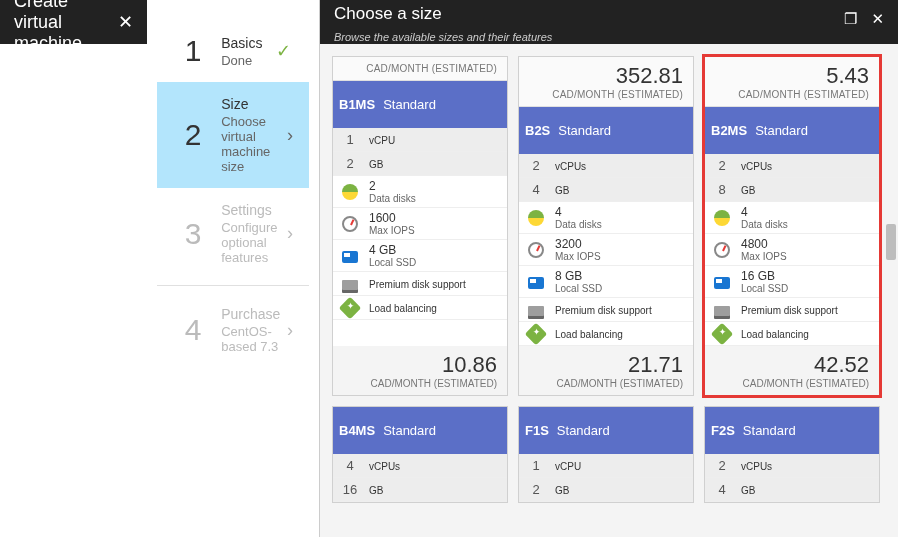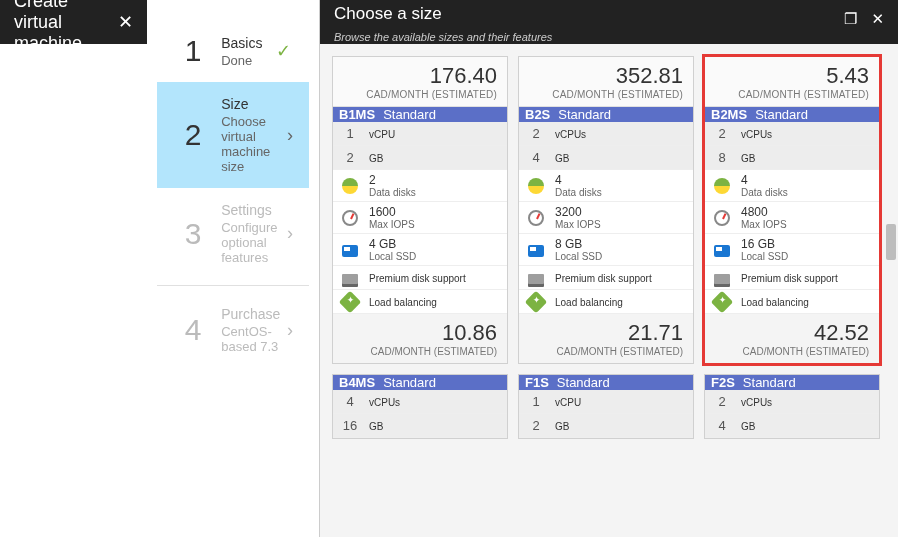--- a/index.html
+++ b/index.html
@@ -37,21 +37,21 @@
 
 .grid { flex: 1; overflow: auto; padding: 12px; display: grid; grid-template-columns: repeat(3, 176px); gap: 10px; align-content: start; position: relative; }
 
 .card { background: #fff; border: 1px solid #d0d0d0; display: flex; flex-direction: column; min-height: 0; }
 .card.highlight { outline: 3px solid #e53935; outline-offset: -1px; }
 
 .card-top { border-bottom: 1px solid #e0e0e0; text-align: right; padding: 6px 10px; background: #fafafa; }
 .card-top .price { font-size: 22px; color: #333; font-weight: 300; }
 .card-top .unit { font-size: 10px; color: #777; letter-spacing: 0.2px; }
 
-.card-header { background: #5b6fc7; color: #fff; display: flex; align-items: center; padding: 0 6px; font-size: 13px; gap: 8px; }
+.card-header { background: #5b6fc7; color: #fff; display: flex; align-items: center; padding: 16px 6px; font-size: 13px; gap: 8px; }
 .card-header .sku { font-weight: 600; }
 .card-header .tier { font-weight: 300; }
 
 .spec-row { display: flex; align-items: center; padding: 3px 6px; font-size: 12px; color: #333; gap: 8px; border-bottom: 1px solid #eee; min-height: 24px; }
 .spec-row.gray { background: #ededed; }
 .spec-row .iconcell { width: 22px; text-align: center; font-size: 13px; color: #555; }
 .spec-row .valcell { flex: 1; }
 .spec-row .valcell .v { font-size: 12px; }
 .spec-row .valcell .l { font-size: 10px; color: #666; }
 .spec-row.single .valcell .v { font-size: 10px; }
@@ -128,21 +128,20 @@
     </div>
     <div class="actions">
       <span>❐</span>
       <span>✕</span>
     </div>
   </div>
 
   <div class="grid" id="grid">
       <div class="card">
         <div class="card-top">
-          <div class="price">176.40</div>
           <div class="unit">CAD/MONTH (ESTIMATED)</div>
         </div>
         <div class="card-header">
           <span class="sku">B1MS</span>
           <span class="tier">Standard</span>
         </div>
         <div class="spec-row gray single">
           <span class="iconcell">1</span>
           <span class="valcell"><span class="v">vCPU</span></span>
         </div>

